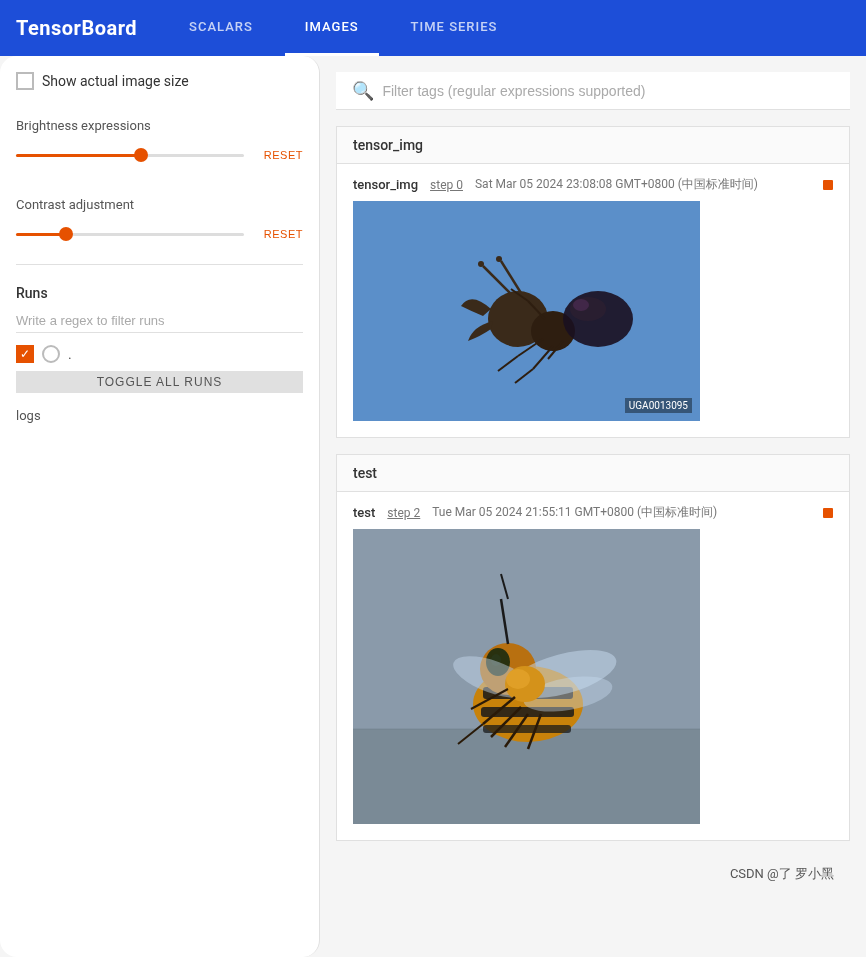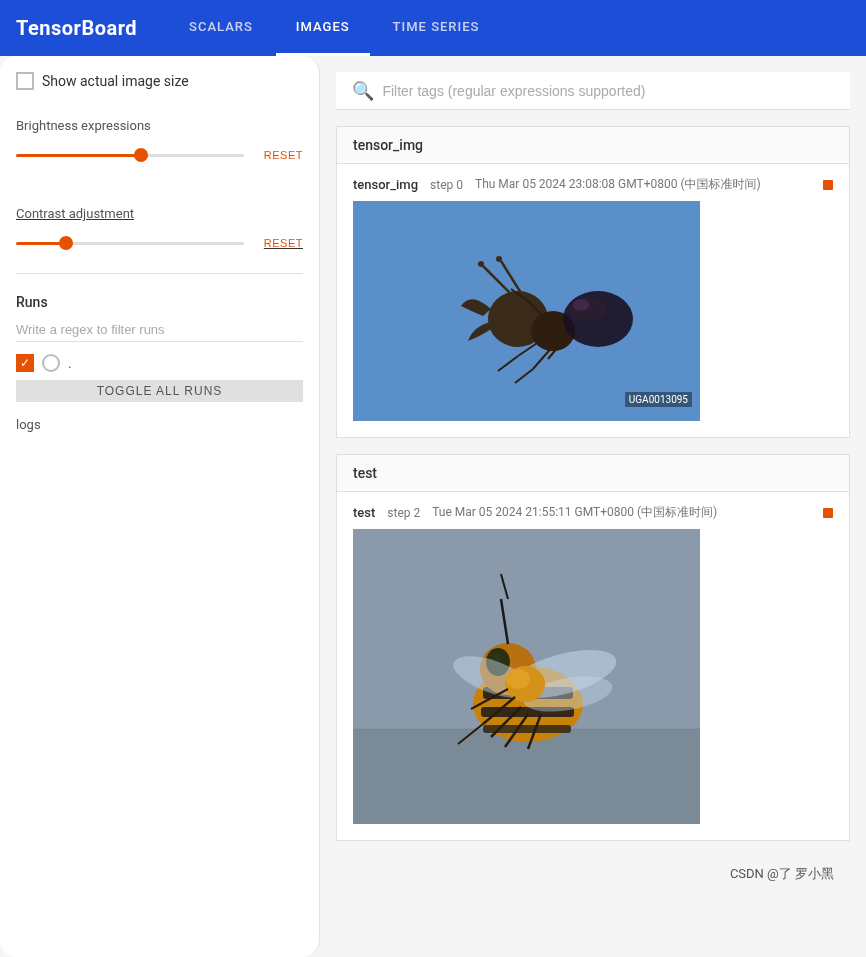--- a/index.html
+++ b/index.html
@@ -16,21 +16,21 @@
     }
     .topnav-logo {
       font-size: 20px;
       font-weight: bold;
       color: #fff;
       margin-right: 32px;
       letter-spacing: 0.5px;
     }
     .topnav-links {
       display: flex;
-      gap: 3px;
+      gap: 12px;
     }
     .topnav-link {
       color: rgba(255,255,255,0.75);
       font-size: 13px;
       font-weight: 500;
       letter-spacing: 1px;
       padding: 0 20px;
       height: 56px;
       display: flex;
       align-items: center;
@@ -290,20 +290,21 @@
       margin-bottom: 8px;
     }
     .image-card-name {
       font-size: 13px;
       font-weight: 500;
       color: #333;
     }
     .image-card-step {
       font-size: 12px;
       color: #777;
+      text-decoration: underline;
     }
     .image-card-time {
       font-size: 12px;
       color: #777;
     }
     .image-orange-dot {
       width: 10px;
       height: 10px;
       background: #e65100;
       border-radius: 1px;
@@ -319,37 +320,37 @@
     }
     .bee-image {
       width: 347px;
       height: 295px;
       background: linear-gradient(180deg, #b8c4cc 0%, #8a9aaa 40%, #7a8a96 100%);
       position: relative;
     }
 
     .image-watermark {
       position: absolute;
-      bottom: 14px;
+      bottom: 8px;
       right: 8px;
       font-size: 10px;
       color: #fff;
       background: rgba(0,0,0,0.4);
       padding: 2px 4px;
     }
 
     .footer-note {
       text-align: right;
       font-size: 13px;
       color: #555;
       padding: 8px 16px;
     }
 
     
-    .contrast-section { margin-top: 29px; text-decoration: underline; }
+    .contrast-section { margin-top: 20px; }
   </style>
 </head>
 <body>
 
 <nav class="topnav">
   <span class="topnav-logo">TensorBoard</span>
   <div class="topnav-links">
     <div class="topnav-link">SCALARS</div>
     <div class="topnav-link active">IMAGES</div>
     <div class="topnav-link">TIME SERIES</div>
@@ -416,21 +417,21 @@
       <span class="search-icon-wrap">🔍</span>
       <input class="search-input" type="text" placeholder="Filter tags (regular expressions supported)" style="">
     </div>
 
     <div class="image-group">
       <div class="image-group-header">tensor_img</div>
       <div class="image-card">
         <div class="image-card-meta">
           <span class="image-card-name">tensor_img</span>
           <span class="image-card-step">step 0</span>
-          <span class="image-card-time">Thu Mar 05 2024 23:08:08 GMT+0800 (中国标准时间)</span>
+          <span class="image-card-time">Sat Mar 05 2024 23:08:08 GMT+0800 (中国标准时间)</span>
           <div class="image-orange-dot"></div>
         </div>
 
         <div class="ant-image">
           <svg width="347" height="220" viewBox="0 0 347 220" xmlns="http://www.w3.org/2000/svg">
 
             <rect width="347" height="220" fill="#5b8fc9"></rect>
 
             <ellipse cx="165" cy="118" rx="30" ry="28" fill="#3a2a1a"></ellipse>
 

